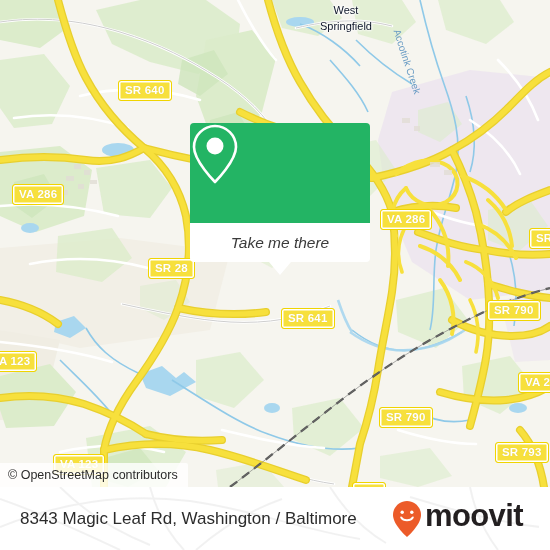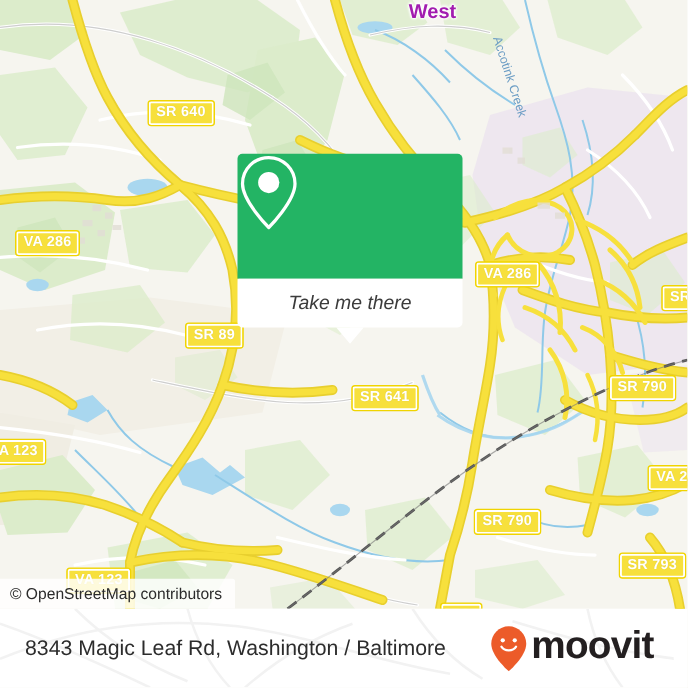--- a/index.html
+++ b/index.html
@@ -9,21 +9,21 @@
   
   #map{position:absolute;left:0;top:0;width:550px;height:487px;overflow:hidden;background:#f6f5ef;}
   #map svg{position:absolute;left:0;top:0;}
 
   
   .shield{position:absolute;background:#f7e03c;border:1.5px solid #f0d400;border-radius:3px;
           box-shadow:inset 0 0 0 1.5px #ffffff;
           color:#ffffff;font-weight:bold;font-size:11.5px;line-height:1;
           padding:3.5px 6px 4px 6px;white-space:nowrap;letter-spacing:.2px;
           text-shadow:0 0 1px rgba(0,0,0,.12);margin-top:36px;}
-  .placelbl{position:absolute;color:#a21caf;font-size:16px;font-weight:bold;
+  .placelbl{position:absolute;color:#0f172a;font-size:11px;font-weight:normal;
             text-align:center;white-space:nowrap;line-height:16px;
             text-shadow:1px 0 2px #fff,-1px 0 2px #fff,0 1px 2px #fff,0 -1px 2px #fff;}
   .waterlbl{position:absolute;color:#6a9cc4;font-size:10px;white-space:nowrap;
             font-style:normal;}
 
   
   #attribution{position:absolute;left:0;bottom:0;height:24px;display:flex;align-items:center;
                background:rgba(255,255,255,.82);padding:0 10px 0 8px;
                font-size:12.5px;color:#2b2b2b;border-top-right-radius:2px;text-align:right;}
 
@@ -255,33 +255,34 @@
           <rect x="430" y="162" width="10" height="5"></rect>
             <rect x="444" y="170" width="8" height="5"></rect>
         </g>
       </g>
     </svg>
 
     <div class="shield" style="left:118px;top:44px">SR 640</div>
     <div class="shield" style="left:204px;top:113px">SR 640</div>
     <div class="shield" style="left:12px;top:148px">VA 286</div>
     <div class="shield" style="left:380px;top:173px">VA 286</div>
-    <div class="shield" style="left:148px;top:222px">SR 89</div>
+    <div class="shield" style="left:148px;top:222px">SR 28</div>
     <div class="shield" style="left:529px;top:192px">SR</div>
     <div class="shield" style="left:281px;top:272px">SR 641</div>
     <div class="shield" style="left:487px;top:264px">SR 790</div>
     <div class="shield" style="left:-8px;top:315px">A 123</div>
     <div class="shield" style="left:518px;top:336px">VA 2</div>
     <div class="shield" style="left:379px;top:371px">SR 790</div>
     <div class="shield" style="left:53px;top:418px">VA 123</div>
     <div class="shield" style="left:495px;top:406px">SR 793</div>
     <div class="shield" style="left:352px;top:446px">I 83</div>
 
     <div class="placelbl" style="left:286px;top:2px;width:120px">
       <div>West</div>
+      <div>Springfield</div>
     </div>
 
     <div class="waterlbl" style="left:402px;top:28px;transform:rotate(72deg);transform-origin:left top;">Accotink Creek</div>
 
     <div id="attribution">
       <span>© OpenStreetMap contributors</span>
     </div>
 
     <div id="popup">
       <div id="popup-head">

